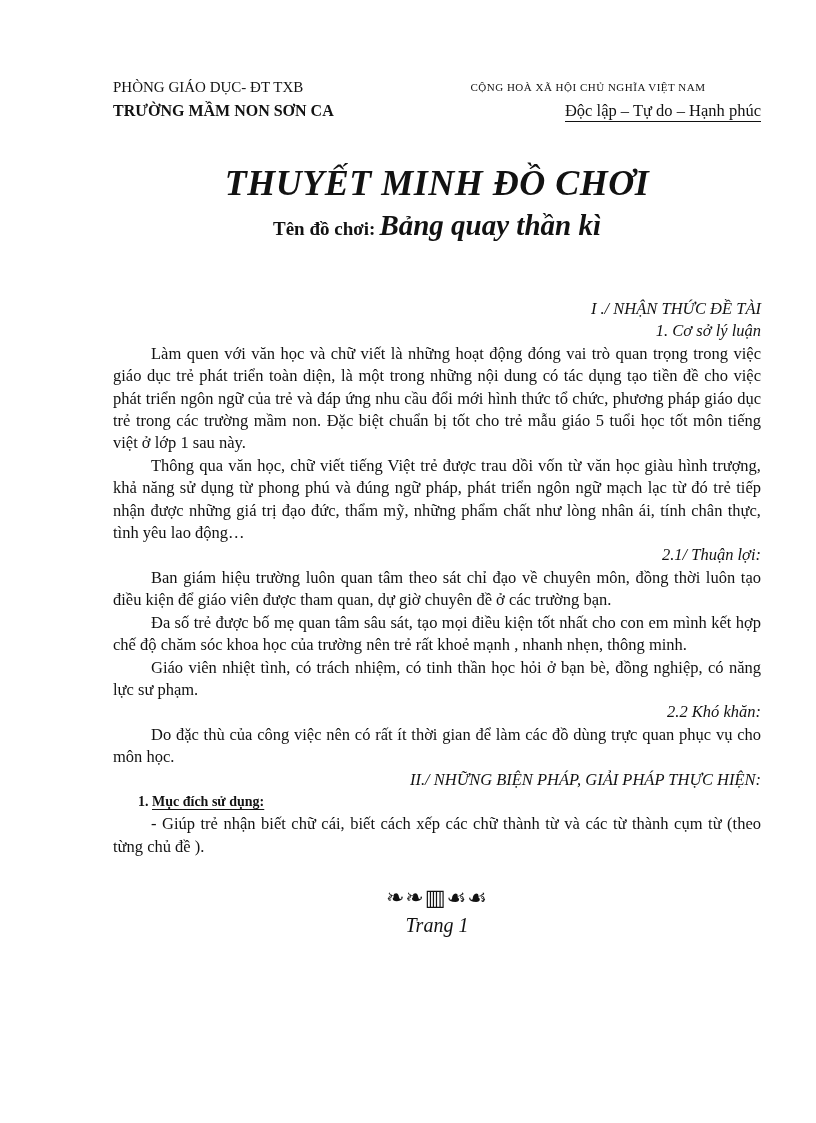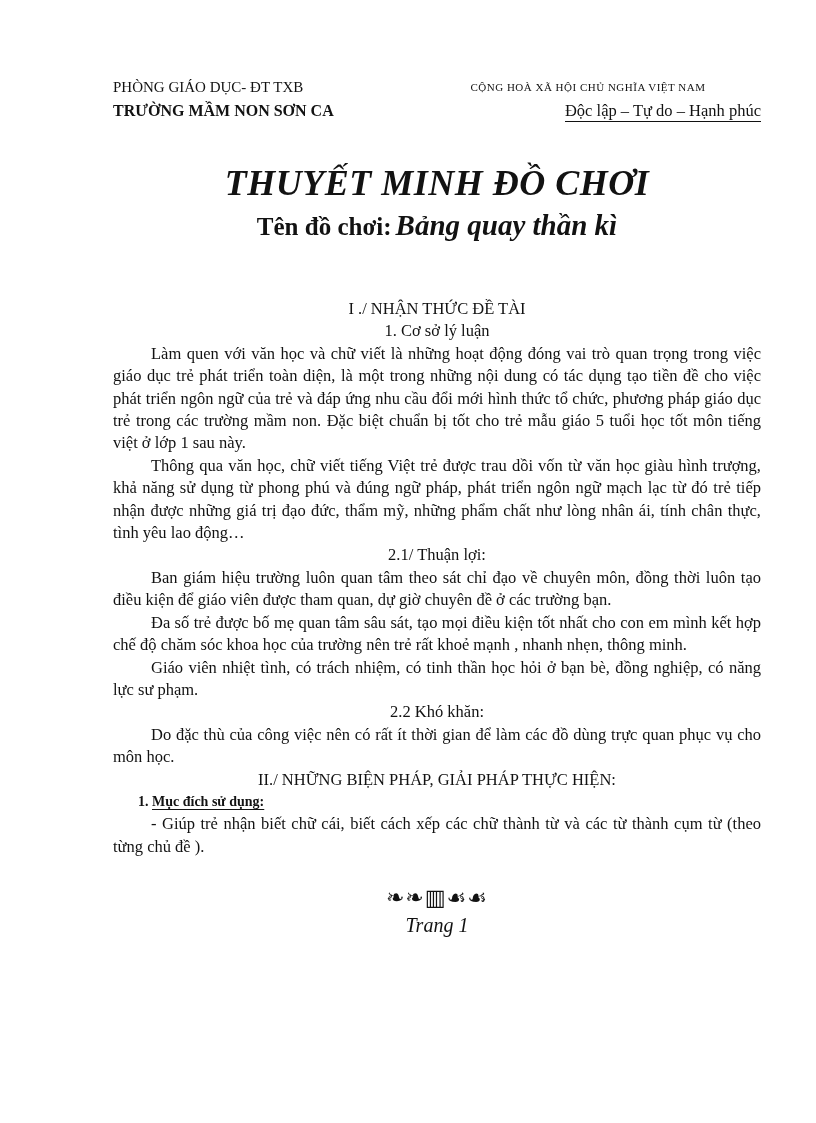--- a/index.html
+++ b/index.html
@@ -28,26 +28,26 @@
   .hdr-right .l2 span { border-bottom: 1.5px solid #121212; padding-bottom: 1px; }
   
   .doc-title { margin-top: 40px; text-align: center; width: 648px; }
   .title-line {
     font-size: 36px; line-height: 43px;
     font-weight: bold; font-style: italic;
     letter-spacing: 0.5px;
     white-space: nowrap;
   }
   .toy-line { margin-top: 2px; line-height: 36px; white-space: nowrap; }
-  .toy-label { font-weight: bold; font-size: 25px; }
+  .toy-label { font-weight: bold; font-size: 19px; }
   .toy-name  { font-weight: bold; font-style: italic; font-size: 29px; }
   
   .doc-body { margin-top: 50px; width: 648px; font-size: 16.5px; line-height: 22.4px; }
   .doc-body p { margin: 0; }
-  .blk.plain  { text-align: center; }
+  .blk.plain  { text-align: right; font-style: italic; }
   .blk.indent { text-align: justify; text-indent: 38px; }
   .blk.list-heading { margin-left: 25px; font-weight: bold; font-size: 14px; }
   .blk.list-heading .u { text-decoration: underline; text-underline-offset: 3px; }
   
   .doc-footer { margin-top: 28px; width: 648px; text-align: center; }
   .ornament { font-size: 22px; line-height: 24px; letter-spacing: 1px; font-family: "DejaVu Sans", sans-serif; }
   .page-num { font-style: italic; font-size: 20px; line-height: 26px; margin-top: 2px; }
 </style>
 </head>
 <body>

